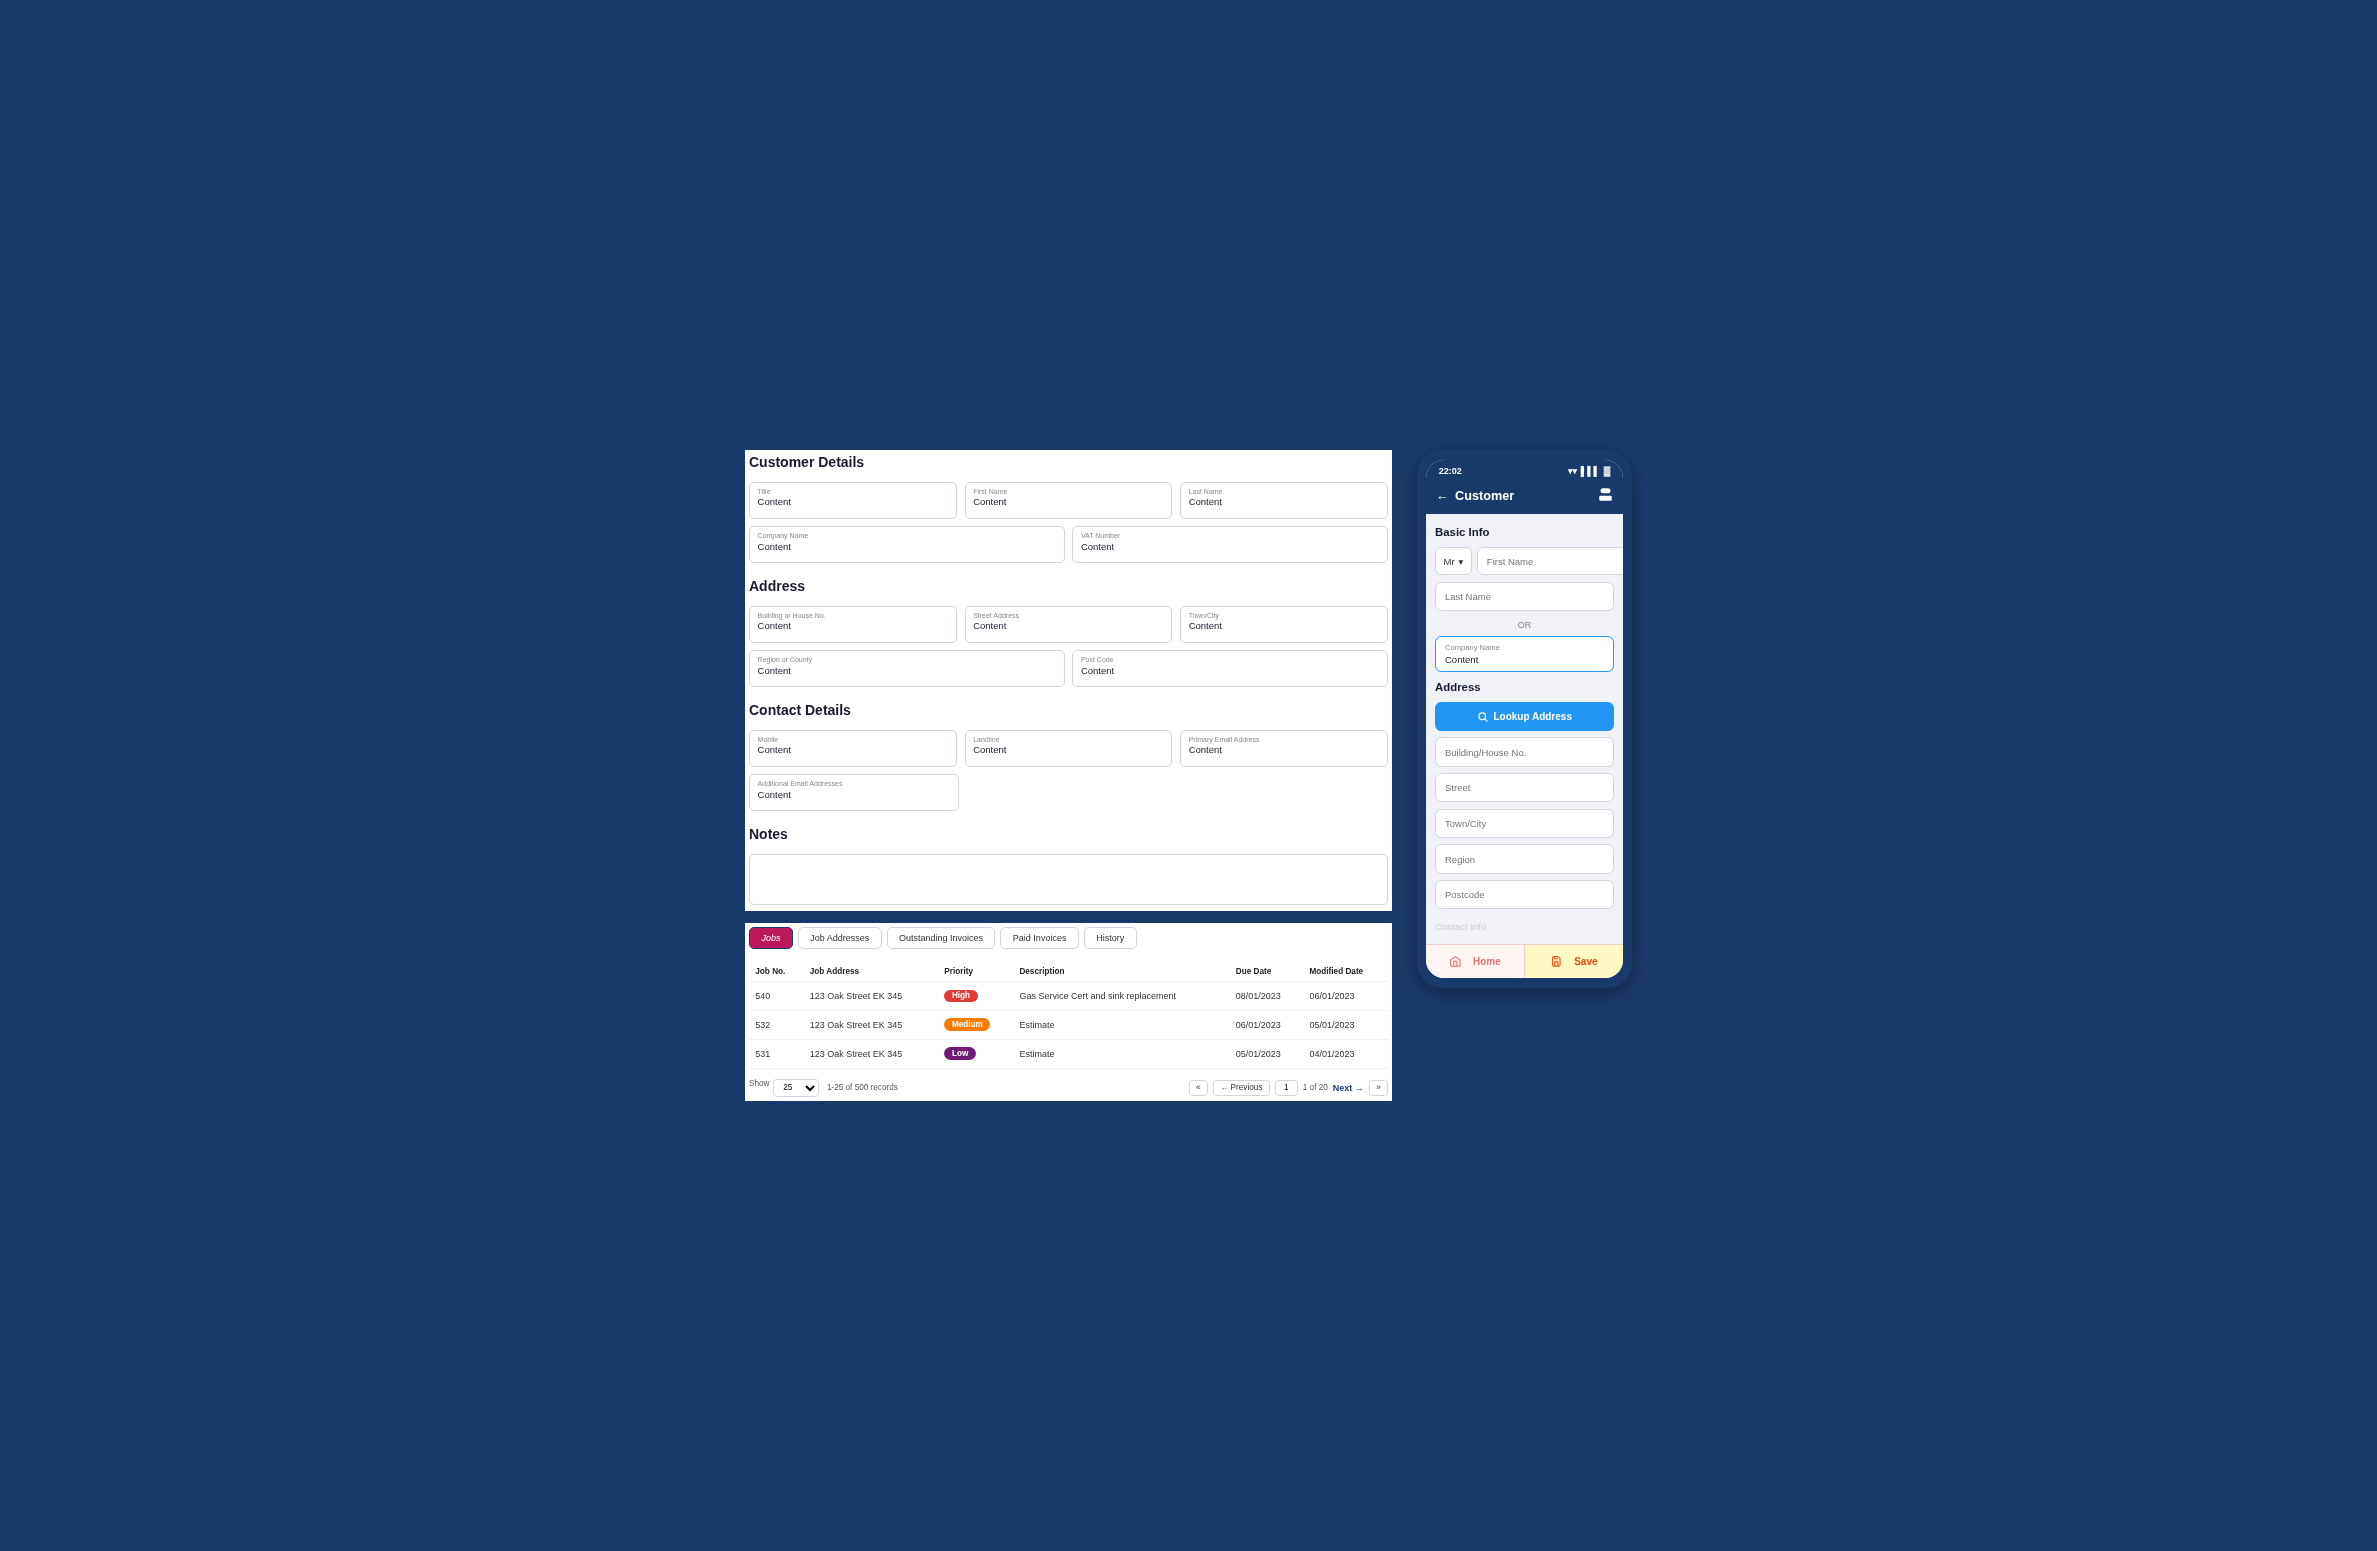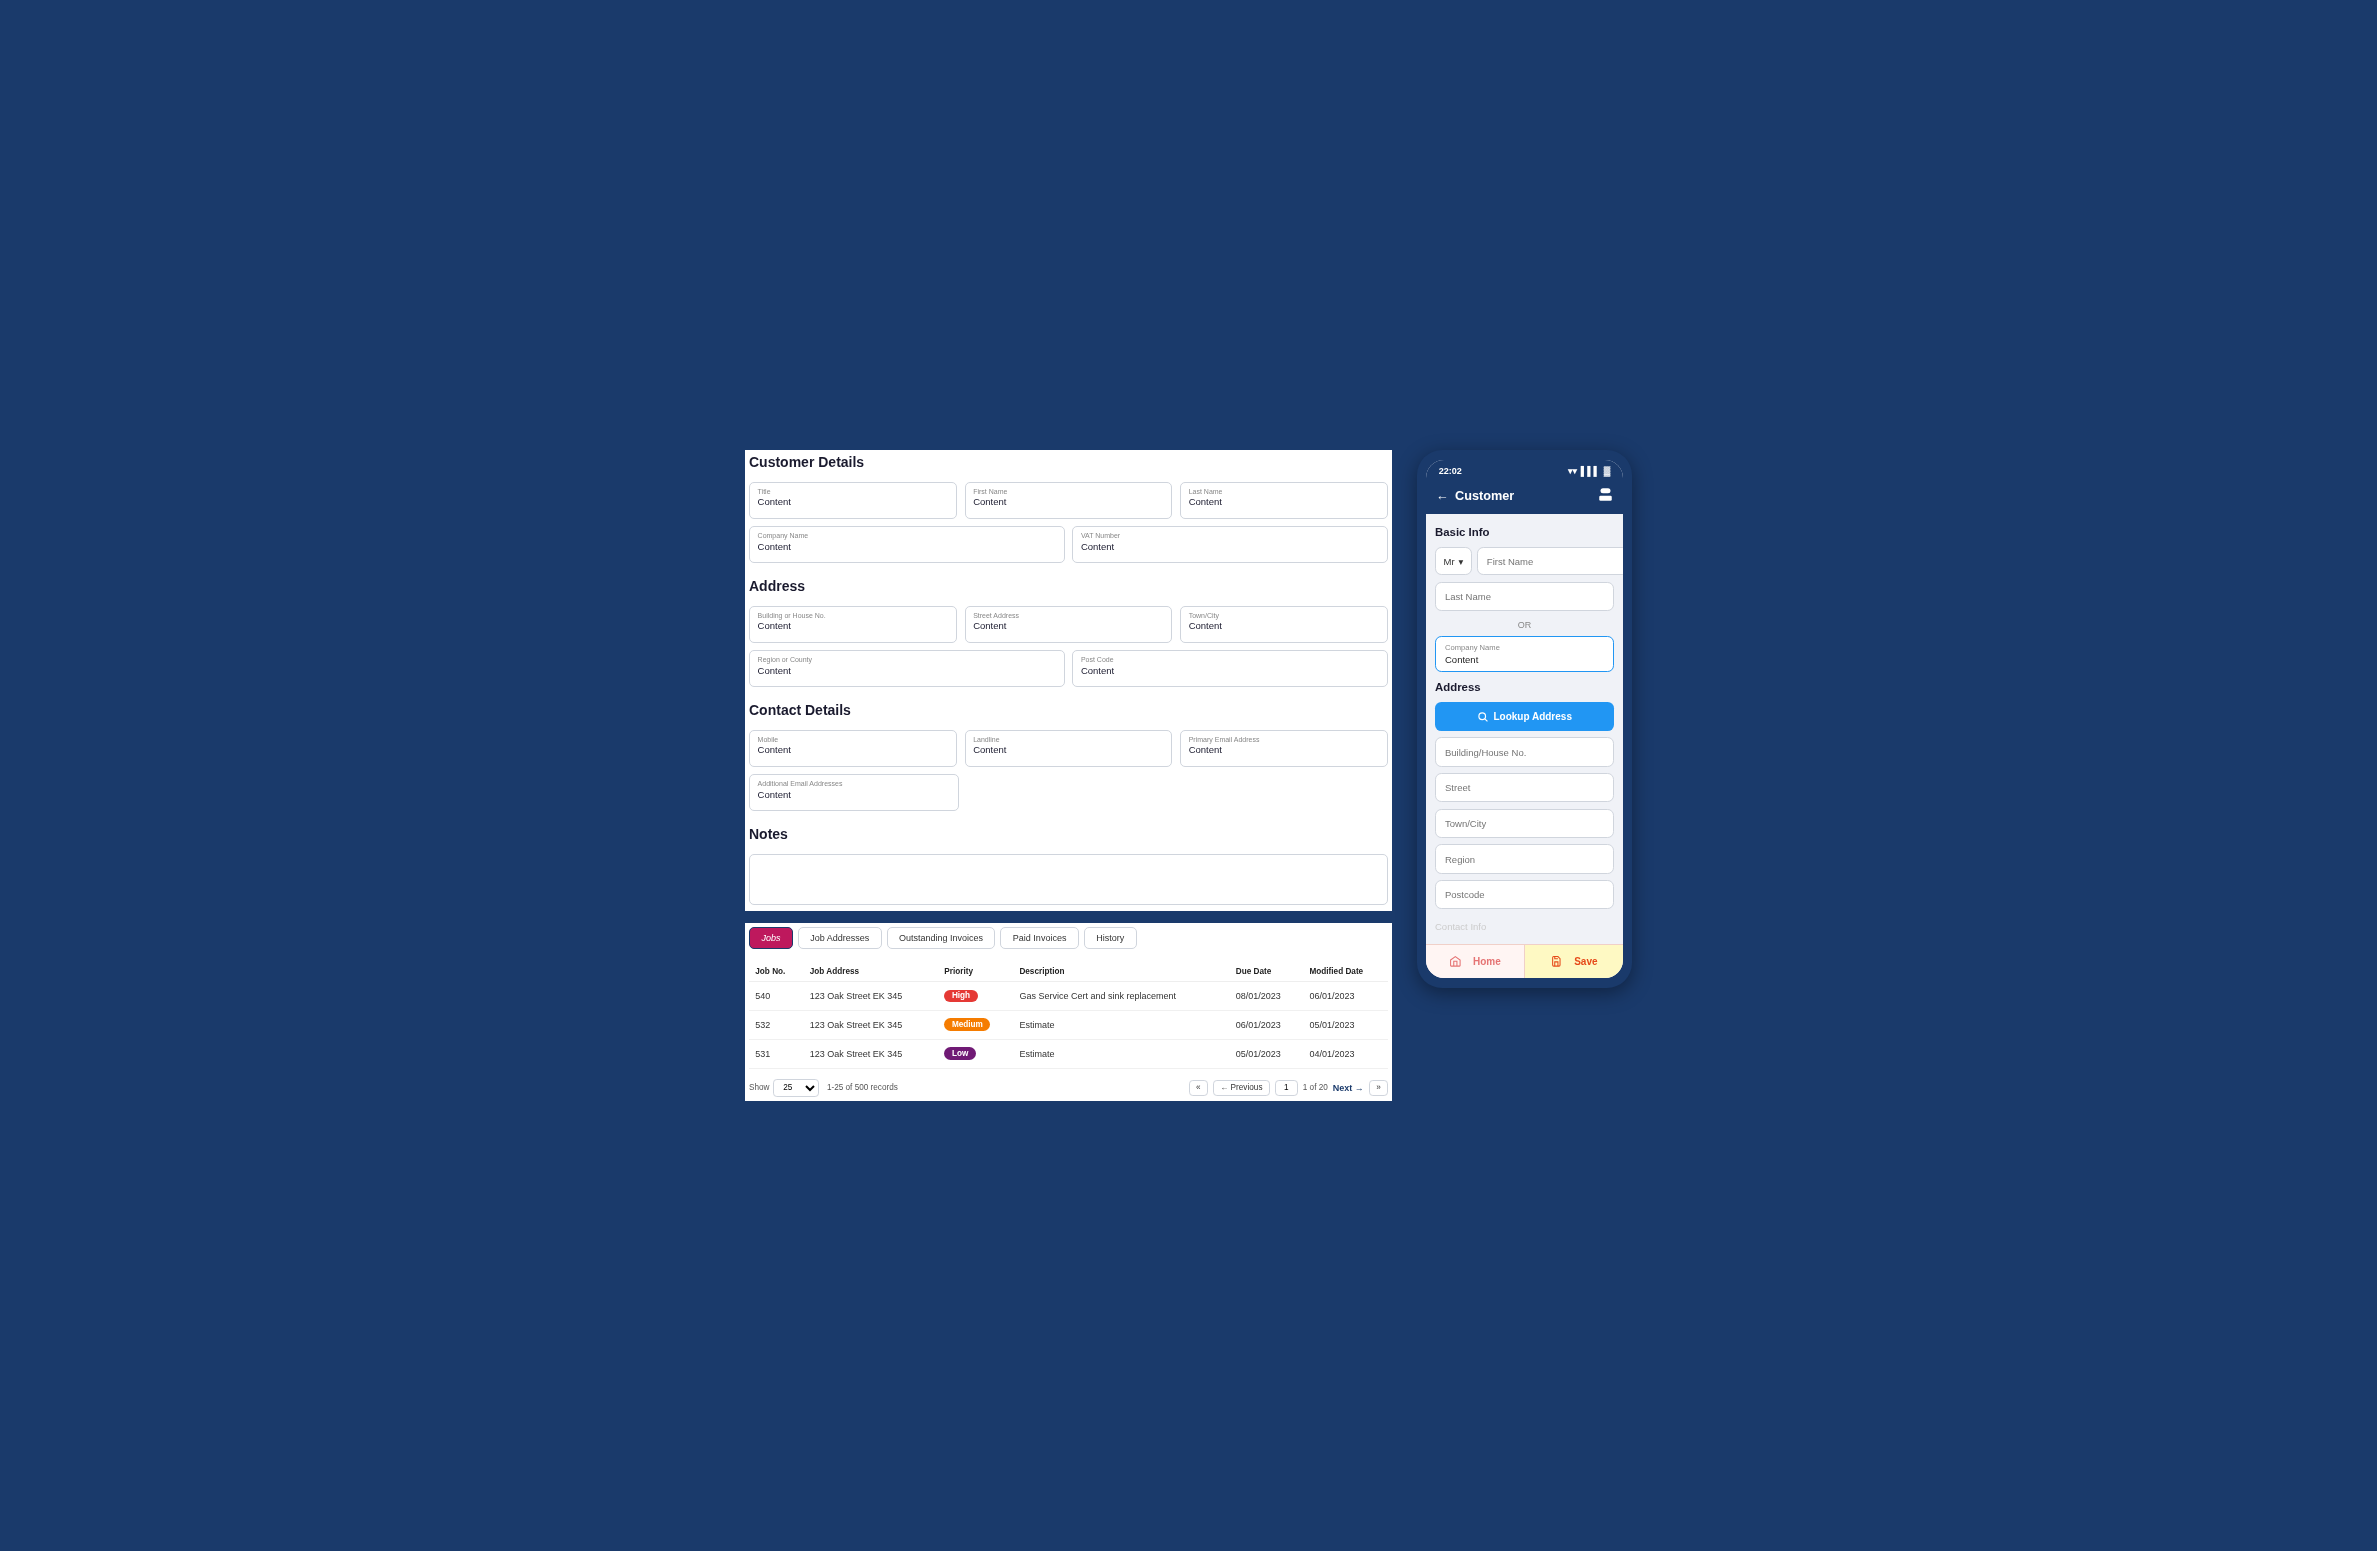--- a/index.html
+++ b/index.html
@@ -128,21 +128,20 @@
       display: flex;
       align-items: center;
       gap: 7.6px;
       margin-top: 10px;
       font-size: 8.2px;
       color: #555;
       flex-wrap: wrap;
     }
     .show-select {
       display: flex;
-      align-items: center;
       gap: 3.8px;
     }
     .select-box {
       border: 0.6px solid #d0d5dd;
       border-radius: 3.8px;
       padding: 2.5px 5px;
       font-size: 8.2px;
       background: #fff;
       cursor: pointer;
     }

